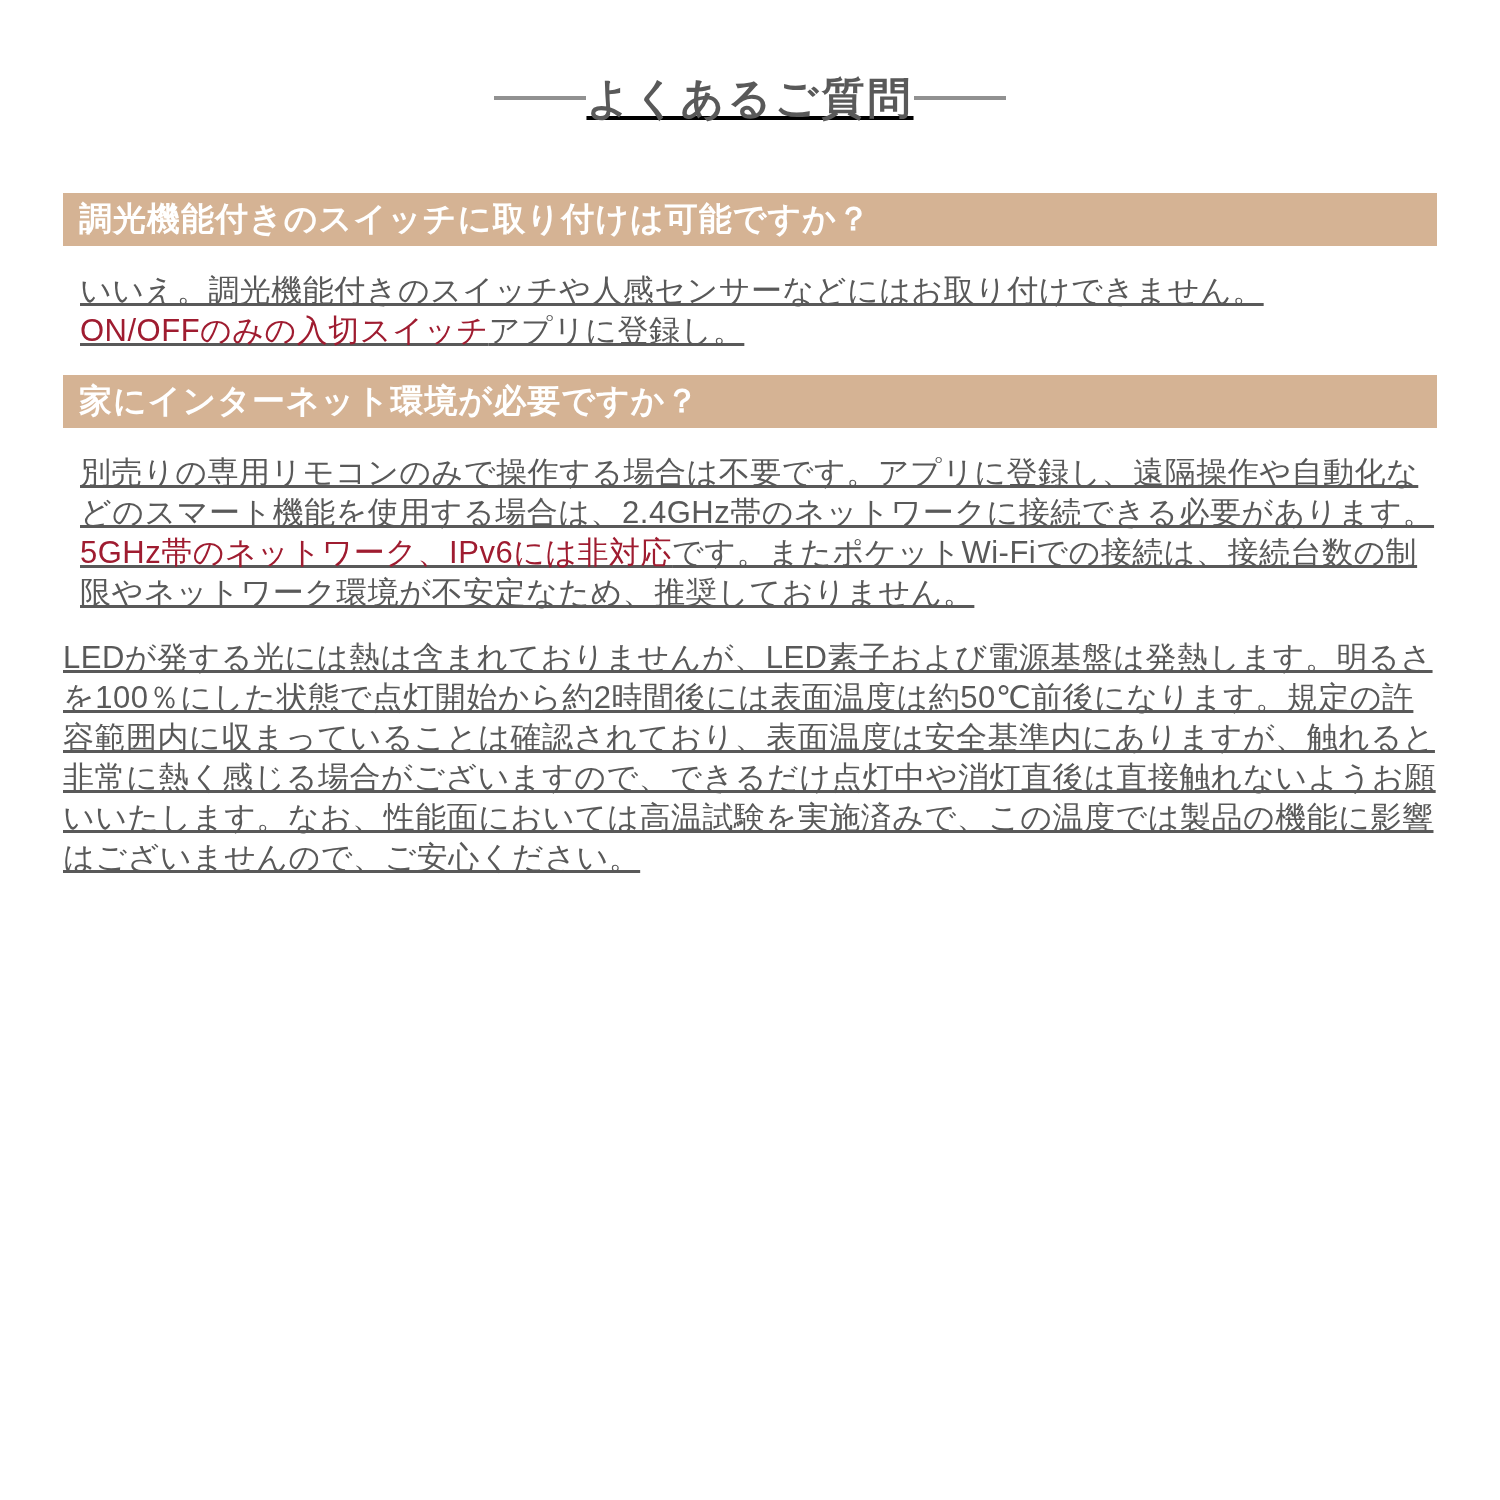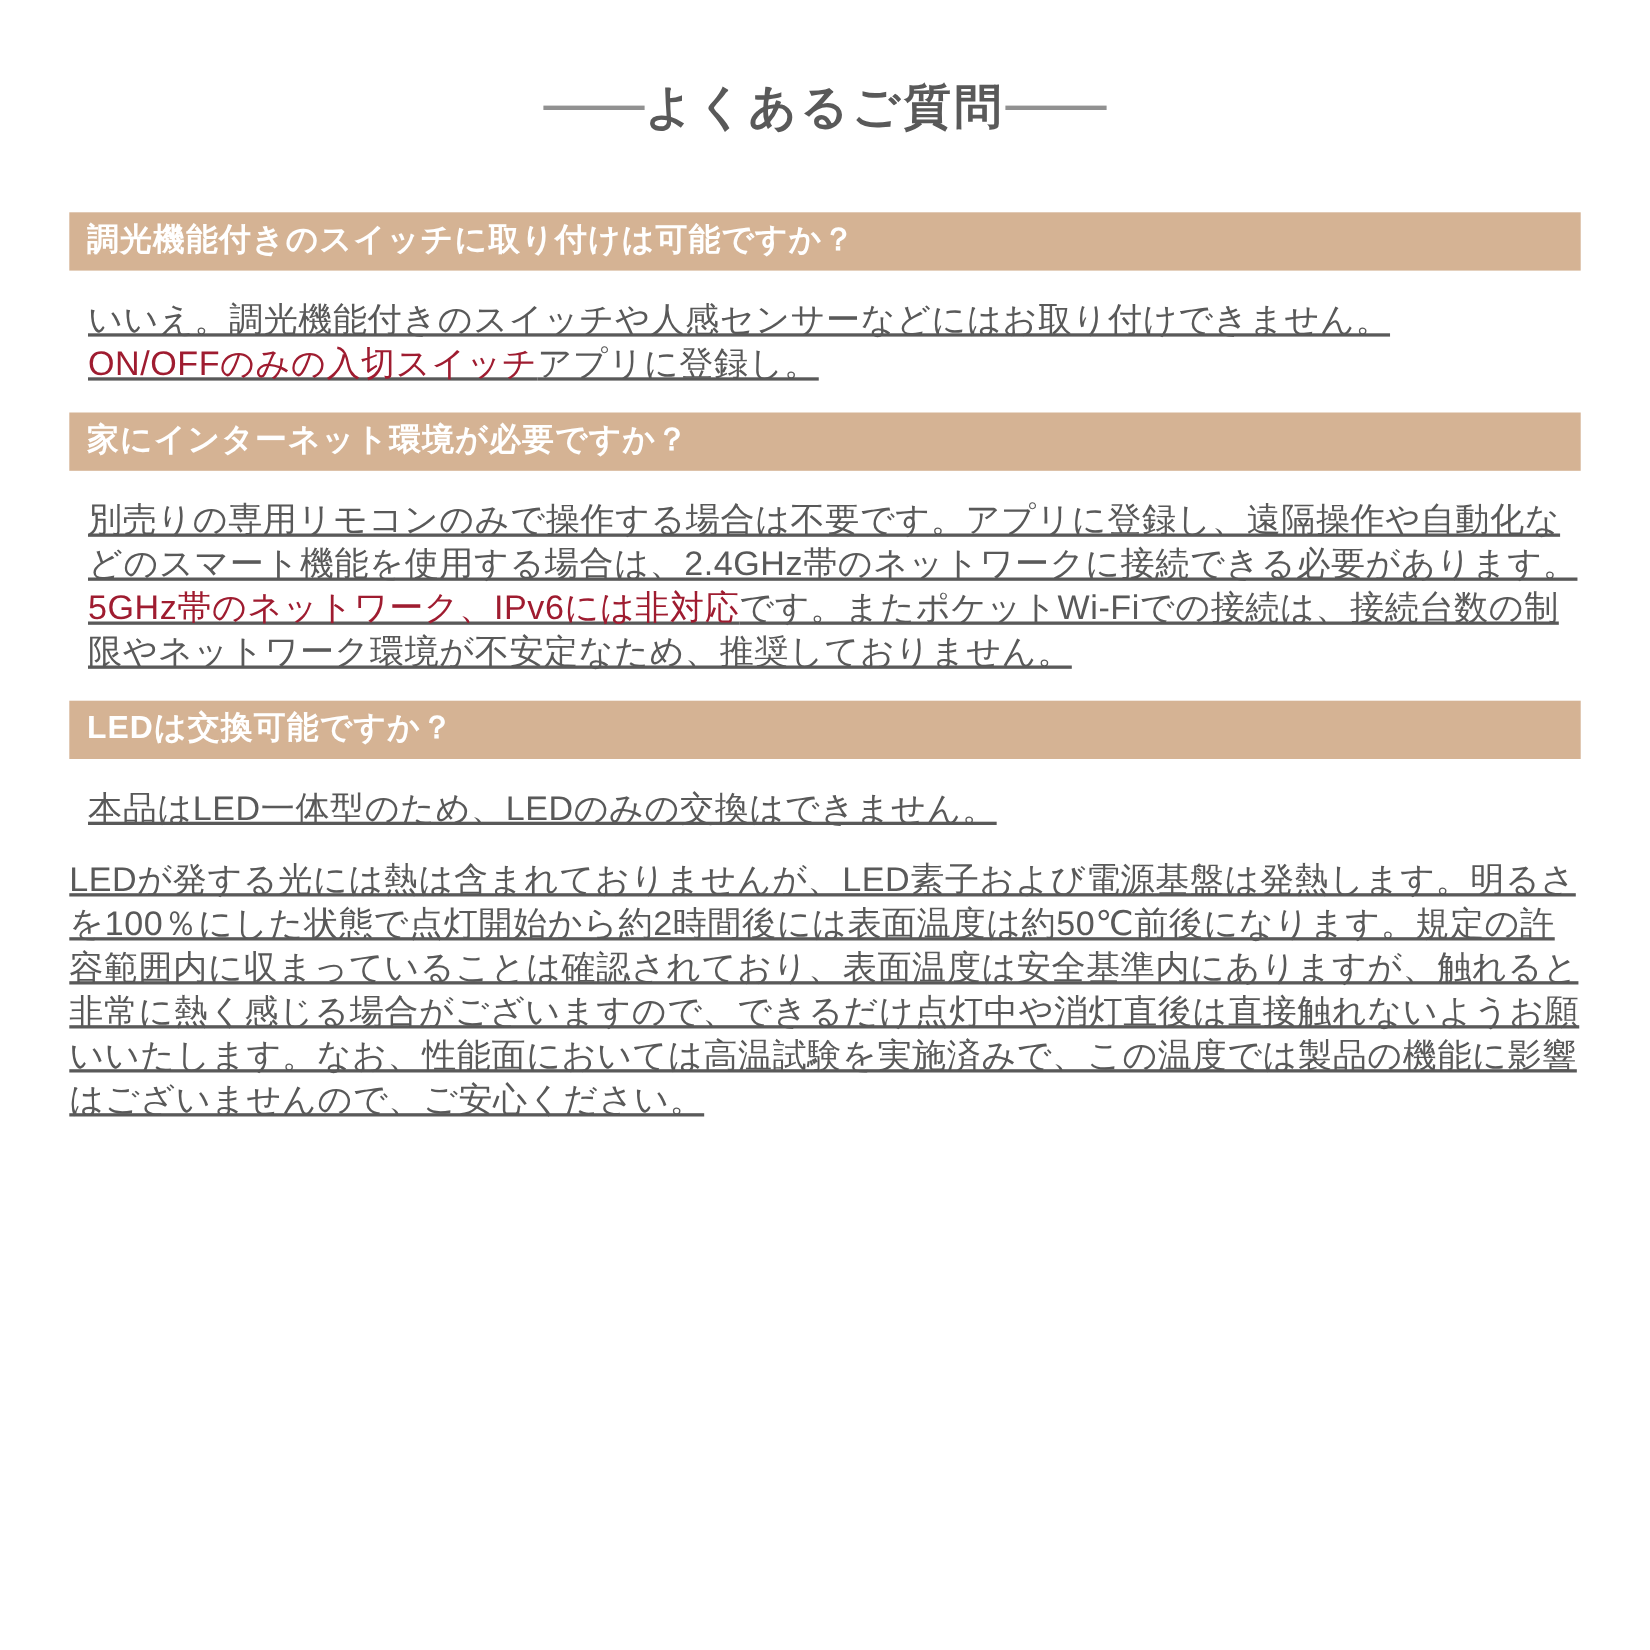--- a/index.html
+++ b/index.html
@@ -21,20 +21,21 @@
   }
   .page{
     width:1374px;
     margin:0 auto;
   }
   .faq-header{
     display:flex;
     align-items:center;
     justify-content:center;
     margin:48px 0 44px 0;
+    text-decoration:underline;
   }
   .rule{
     width:92px;
     height:4px;
     background:var(--rule);
   }
   .page-title{
     font-size:43px;
     font-weight:bold;
     color:var(--title);
@@ -45,21 +46,21 @@
   .question-bar{
     background:var(--q-bg);
     min-height:53px;
     display:flex;
     align-items:center;
     padding:4px 16px;
     margin-top:24px;
   }
   .question-text{
     color:var(--q-text);
-    font-size:29px;
+    font-size:33px;
     font-weight:bold;
     letter-spacing:1px;
     line-height:1.1;
   }
   .answer{
     margin:25px 0 24px 0;
     padding:0 0 0 17px;
     font-size:31px;
     line-height:40px;
     color:var(--a-text);
@@ -94,24 +95,18 @@
   </section>
 
   <section class="faq-item">
     <div class="question-bar">
       <span class="question-text">家にインターネット環境が必要ですか？</span>
     </div>
     <p class="answer"><span>別売りの専用リモコンのみで操作する場合は不要です。アプリに登録し、遠隔操作や自動化などのスマート機能を使用する場合は、2.4GHz帯のネットワークに接続できる必要があります。</span><span class="hl">5GHz帯のネットワーク、IPv6には非対応</span><span>です。またポケットWi-Fiでの接続は、接続台数の制限やネットワーク環境が不安定なため、推奨しておりません。</span></p>
   </section>
 
 
-  <section class="faq-item">
-    <div class="question-bar">
-      <span class="question-text">LEDは交換可能ですか？</span>
-    </div>
-    <p class="answer"><span>本品はLED一体型のため、LEDのみの交換はできません。</span></p>
-  </section>
 
   <section class="faq-item">
     <p class="answer"><span>LEDが発する光には熱は含まれておりませんが、LED素子および電源基盤は発熱します。明るさを100％にした状態で点灯開始から約2時間後には表面温度は約50℃前後になります。規定の許容範囲内に収まっていることは確認されており、表面温度は安全基準内にありますが、触れると非常に熱く感じる場合がございますので、できるだけ点灯中や消灯直後は直接触れないようお願いいたします。なお、性能面においては高温試験を実施済みで、この温度では製品の機能に影響はございませんので、ご安心ください。</span></p>
   </section>
 </div>
 </div>
 
 </body></html>

